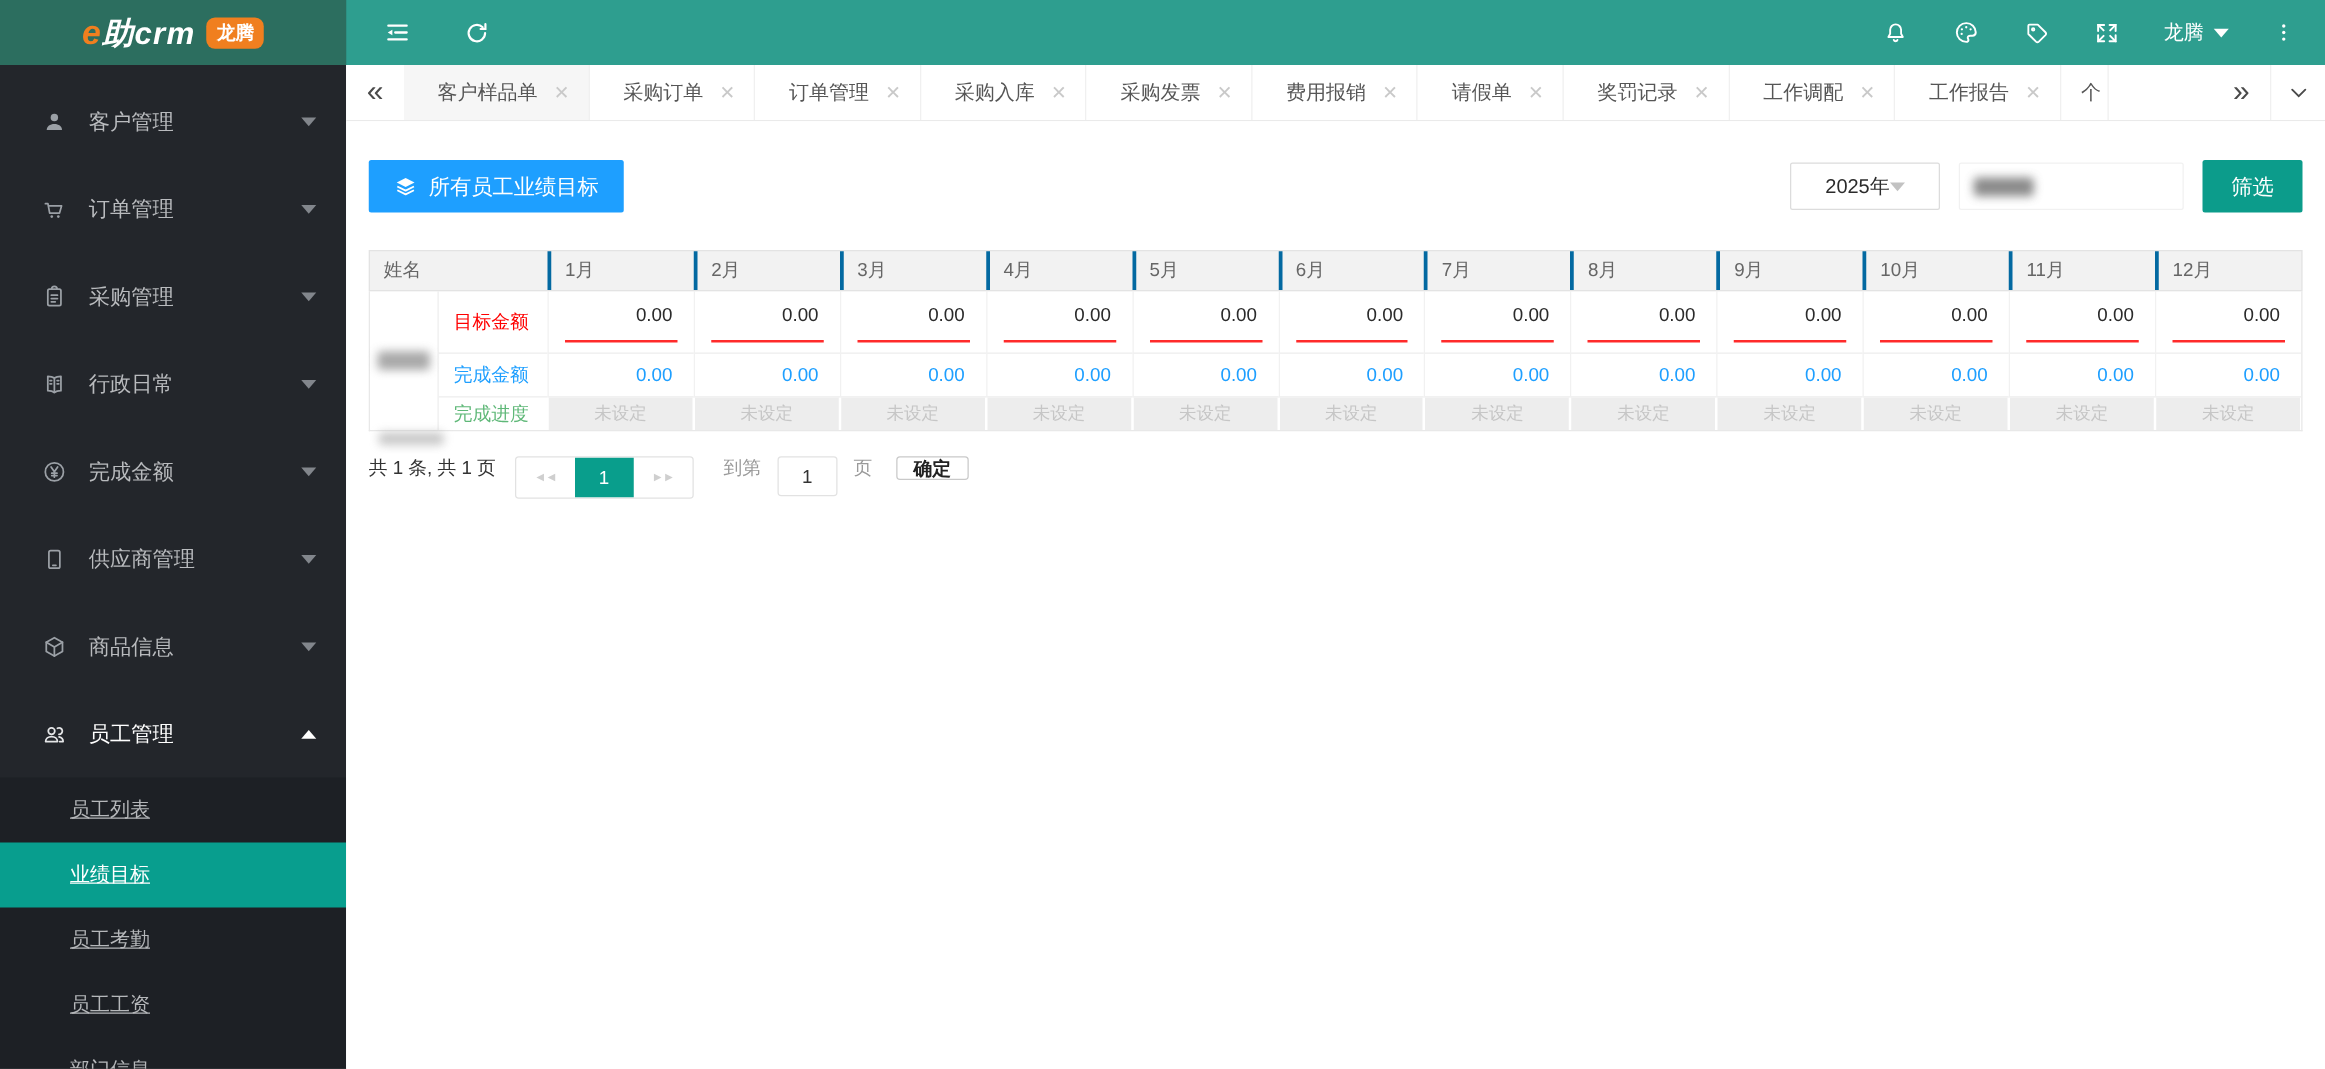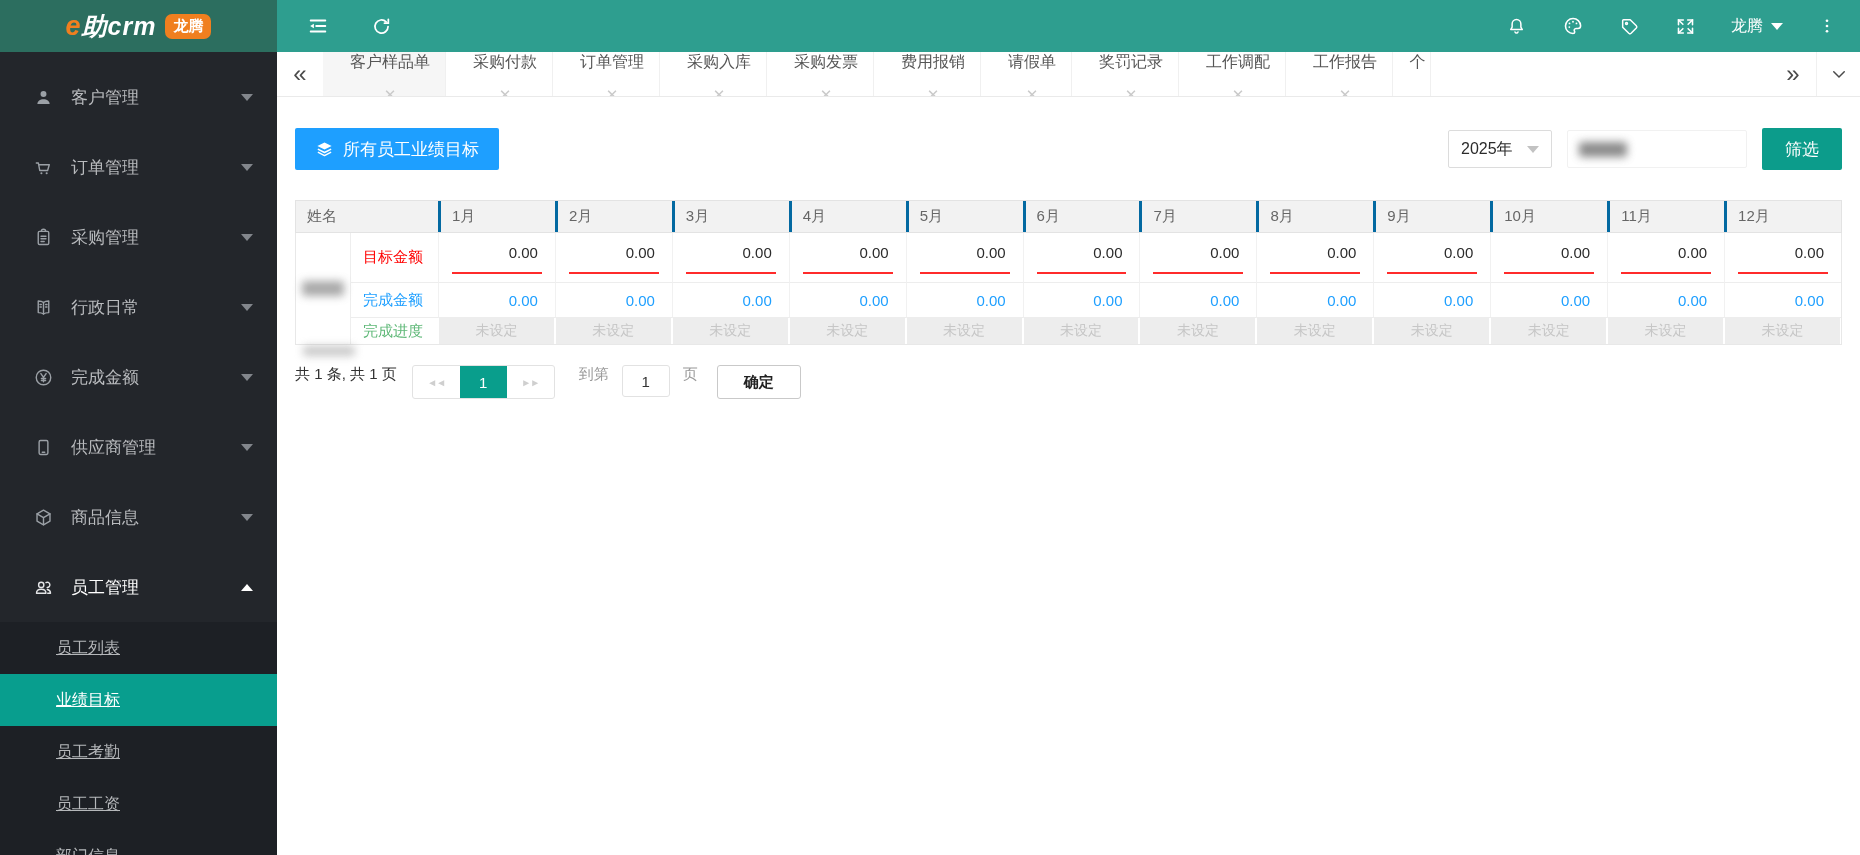--- a/index.html
+++ b/index.html
@@ -41,38 +41,38 @@
     color:#B5B7BA; font-size:16px; cursor:pointer;text-decoration:underline; }
   .sub-item.active { background:#089E8E; color:#fff; }
 
   
   .main { position:absolute; top:52px; left:277px; right:0; bottom:0; background:#fff; }
   .tabbar { height:45px; border-bottom:1px solid #EAEAEA; display:flex; align-items:stretch; background:#fff; }
   .tab-nav { width:46px; flex:none; display:flex; align-items:center; justify-content:center;
     color:#4B4B4B; font-size:24px; cursor:pointer; }
   .tabs-wrap { flex:1; display:flex; overflow:hidden; }
   .tab { display:flex; align-items:center; gap:13px; padding:0 15px 0 27px;
-    border-right:1px solid #F0F0F0; color:#565656; font-size:16px; white-space:nowrap; cursor:pointer;flex-direction:column; }
+    border-right:1px solid #F0F0F0; color:#565656; font-size:16px; white-space:nowrap; cursor:pointer; }
   .tab.first { background:#F6F6F6; }
   .tab .t-close { color:#C9C9C9; font-size:15px; cursor:pointer; }
   .tab.partial { width:38px; overflow:hidden; padding:0 4px 0 16px; }
   .tab-right-ctrl { width:44px; flex:none; display:flex; align-items:center; justify-content:center;
     color:#4B4B4B; font-size:24px; border-left:1px solid #F0F0F0; cursor:pointer; }
 
   
   .content { position:absolute; top:45px; left:0; right:0; bottom:0; background:#fff; }
 
   .toolbar { position:absolute; top:31px; left:18px; right:18px; height:42px;
     display:flex; align-items:center; }
   .btn-all { background:#1E9FFF; color:#fff; border:none; border-radius:2px; height:42px;
     padding:0 20px; font-size:17px; display:flex; align-items:center; gap:9px; cursor:pointer;
     font-family:inherit; }
   .toolbar-right { margin-left:auto; display:flex; align-items:center; gap:15px; }
-  .year-select { width:104px; height:38px; border:1px solid #DCDCDC; border-radius:2px;
-    background:#fff; display:flex; align-items:center; justify-content:space-between;
+  .year-select { width:120px; height:38px; border:1px solid #DCDCDC; border-radius:2px;
+    background:#fff; display:flex; align-items:center; justify-content:center;
     padding:12px 12px; font-size:16px; color:#2b2b2b; cursor:pointer; }
   .caret-down-g { width:0; height:0; border-left:6px solid transparent;
     border-right:6px solid transparent; border-top:7px solid #C2C2C2; }
   .search-input { width:180px; height:38px; border:1px solid #F1F1F1; border-radius:2px;
     background:#fff; display:flex; align-items:center; padding:0 11px; }
   .blur-blob { width:48px; height:15px; background:#6E6E6E; border-radius:3px;
     filter:blur(4px); opacity:.8; }
   .btn-filter { background:#0C9C8B; color:#fff; border:none; border-radius:2px;
     height:42px; width:80px; font-size:17px; cursor:pointer; font-family:inherit; }
 
@@ -111,21 +111,21 @@
   .pager-box { margin-left:15px; display:flex; height:34px; border:1px solid #E2E2E2;
     border-radius:3px; overflow:hidden; }
   .pg { width:47px; display:flex; align-items:center; justify-content:center; cursor:pointer; }
   .pg.arrow { color:#CFCFCF; font-size:10px; letter-spacing:-1px; }
   .pg.cur { background:#099E8C; color:#fff; font-size:15px; }
   .goto-label { margin-left:24px; color:#9A9A9A; }
   .goto-input { width:48px; height:32px; border:1px solid #E2E2E2; border-radius:3px;
     margin:0 13px; display:flex; align-items:center; justify-content:center; color:#333;
     cursor:text; background:#fff; }
   .goto-suffix { color:#9A9A9A; }
-  .btn-confirm { margin-left:19px; height:34px; padding:0 26px; border:1px solid #C9C9C9;
+  .btn-confirm { margin-left:19px; height:19px; padding:0 13px; border:1px solid #C9C9C9;
     border-radius:3px; background:#fff; font-weight:bold; font-size:15px; color:#222;
     cursor:pointer; font-family:inherit; }
   .blur-blob2 { position:absolute; top:249px; left:26px; width:52px; height:10px;
     background:#9A9A9A; border-radius:3px; filter:blur(4px); opacity:.55; }
 </style>
 </head>
 <body>
 
 <div class="topbar">
   <div class="logo-sec">
@@ -286,21 +286,21 @@
 
 <div class="main">
   <div class="tabbar">
     <div class="tab-nav">«</div>
     <div class="tabs-wrap">
         <div class="tab first">
           <span>客户样品单</span>
           <span class="t-close">✕</span>
         </div>
         <div class="tab">
-          <span>采购付款</span>
+          <span>采购订单</span>
           <span class="t-close">✕</span>
         </div>
         <div class="tab">
           <span>订单管理</span>
           <span class="t-close">✕</span>
         </div>
         <div class="tab">
           <span>采购入库</span>
           <span class="t-close">✕</span>
         </div>

